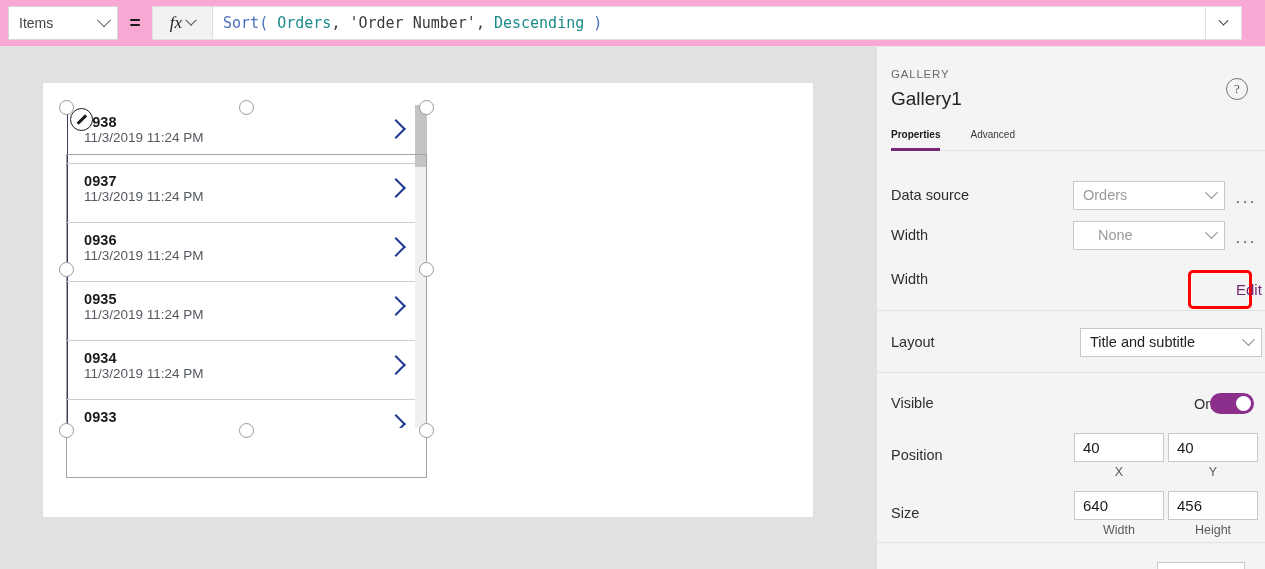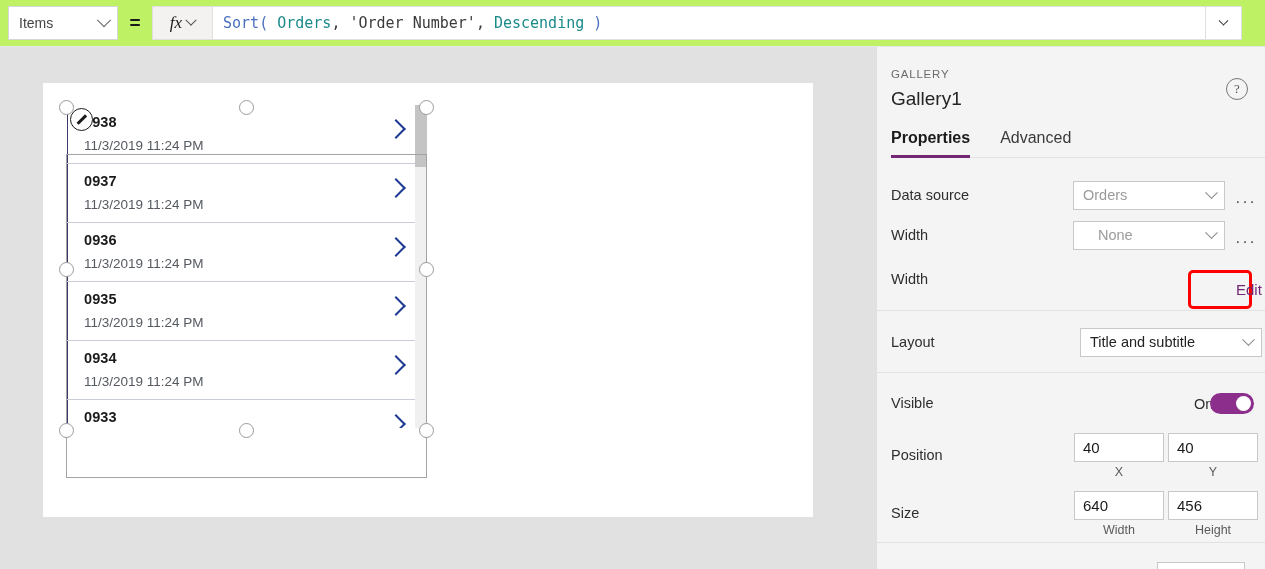--- a/index.html
+++ b/index.html
@@ -9,21 +9,21 @@
     overflow: hidden;
     background: #ffffff;
     font-family: "Liberation Sans", sans-serif;
     -webkit-font-smoothing: antialiased;
   }
 
   
   .formula-bar {
     position: absolute; left: 0; top: 0;
     width: 1265px; height: 47px;
-    background: #bef264;
+    background: #f9a8d4;
     border-bottom: 1px solid #e6e6e6;
     display: flex; align-items: center;
   }
   .prop-select {
     margin-left: 8px;
     width: 110px; height: 34px;
     border: 1px solid #d6d6d6;
     background: #ffffff;
     display: flex; align-items: center;
     padding: 0 8px 0 10px;
@@ -99,21 +99,21 @@
     height: 59px;
     border-bottom: 1px solid #c8cdd6;
     padding: 9px 0 0 17px;
   }
   .row-title {
     font-size: 14.5px; font-weight: bold; color: #1a1a1a;
     letter-spacing: 0.1px;
   }
   .row-sub {
     font-size: 13.5px; color: #555a60;
-    margin-top: 8px;
+    margin-top: 0;
   }
   .row-chevron {
     position: absolute; right: 24px; top: 17px;
     width: 14px; height: 14px;
     border-right: 2.4px solid #1f3a93;
     border-top: 2.4px solid #1f3a93;
     transform: rotate(45deg);
   }
   .gallery-scrollbar {
     position: absolute; right: 0; top: 0;
@@ -195,21 +195,21 @@
     font-family: "Liberation Serif", serif;
   }
   .tabs {
     position: absolute; left: 14px; top: 82px;
     display: flex; gap: 30px;
     border-bottom: 1px solid #e2e2e2;
     width: 375px;
     padding-bottom: 0;
   }
   .tab {
-    font-size: 16px; color: #3a3a3a;
+    font-size: 10px; color: #3a3a3a;
     padding-bottom: 10px;
     position: relative;
   }
   .tab.active { font-weight: bold; color: #1a1a1a; }
   .tab.active:after {
     content: "";
     position: absolute; left: 0; bottom: -1px;
     width: 100%; height: 3px;
     background: #742774;
   }

